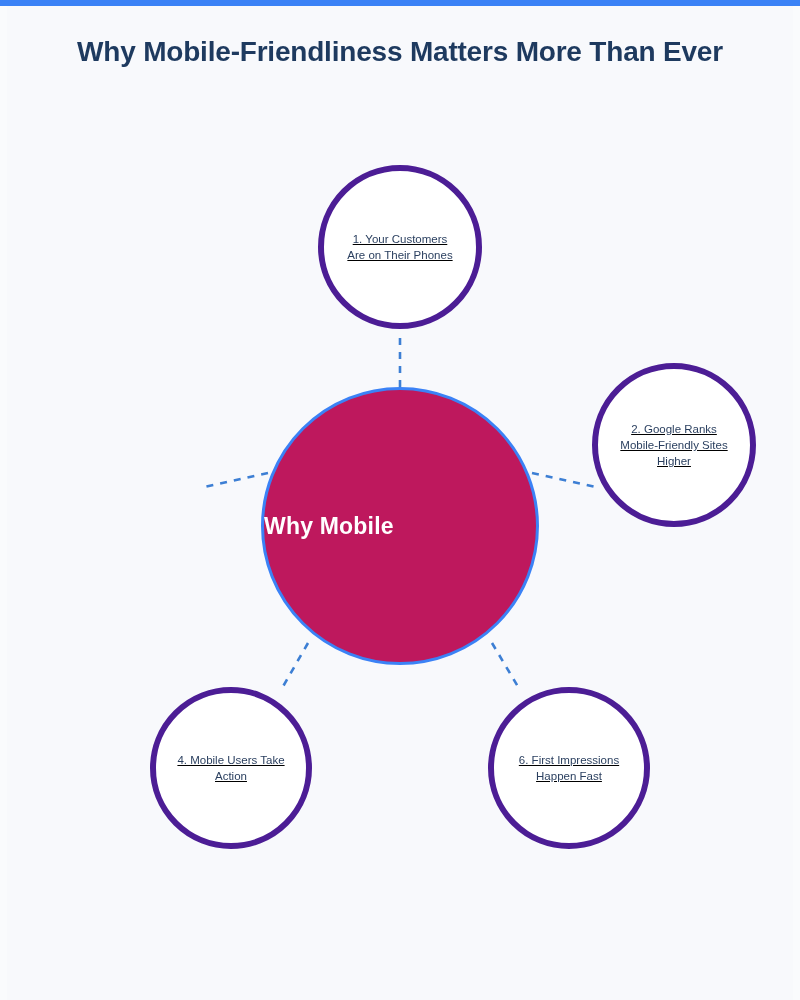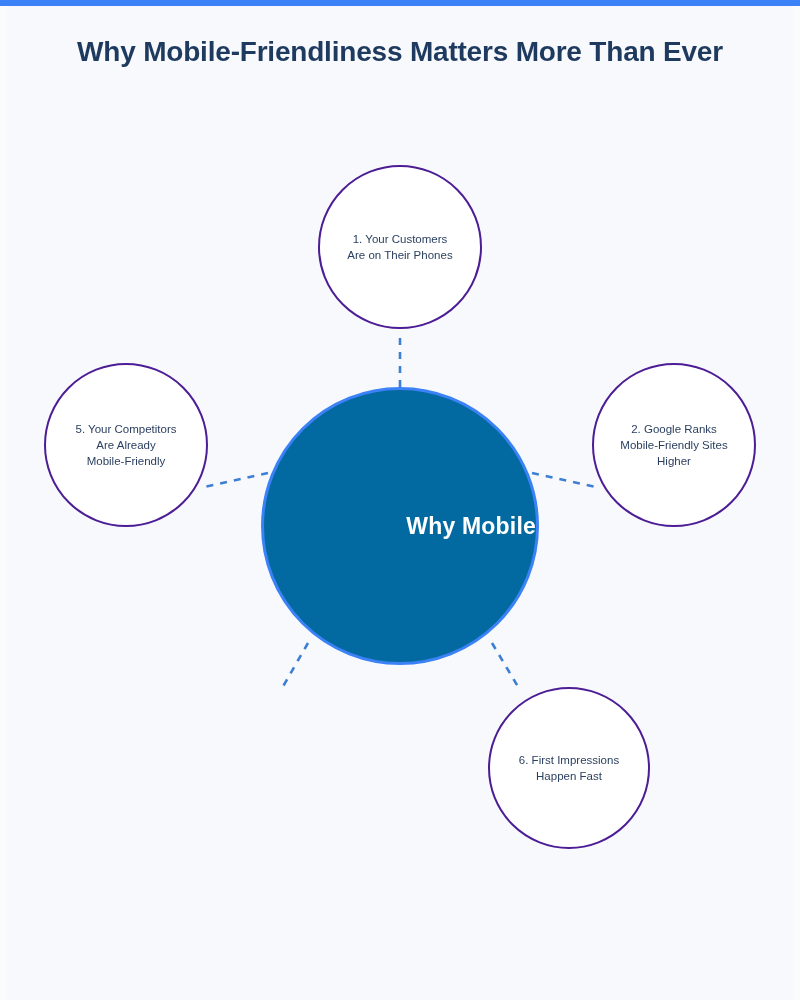--- a/index.html
+++ b/index.html
@@ -61,47 +61,48 @@
     position: absolute;
     left: 0;
     top: 0;
     width: 800px;
     height: 1000px;
   }
   .node {
     position: absolute;
     border-radius: 50%;
     background: #ffffff;
-    border: 2px solid #4c1d95;
+    border: 6px solid #4c1d95;
     box-sizing: border-box;
     display: flex;
     align-items: center;
     justify-content: center;
+    text-decoration: underline;
   }
   .node-label {
     text-align: center;
     font-size: 11.5px;
     line-height: 16px;
     color: #2a3f5f;
     padding: 0 14px;
     white-space: pre-line;
   }
   #center-node {
     position: absolute;
     left: 261px;
     top: 387px;
     width: 278px;
     height: 278px;
     border-radius: 50%;
-    background: #0369a1;
+    background: #be185d;
     border: 3px solid #3b82f6;
     box-sizing: border-box;
     display: flex;
     align-items: center;
-    justify-content: flex-end;
+    justify-content: flex-start;
   }
   #center-label {
     font-size: 23px;
     font-weight: bold;
     color: #ffffff;
     text-align: center;
     letter-spacing: 0.2px;
   }
   #node-1 { left: 318px; top: 165px; width: 164px; height: 164px; }
   #node-2 { left: 592px; top: 363px; width: 164px; height: 164px; align-items: center; }
@@ -139,24 +140,23 @@
     <span class="node-label">2. Google Ranks
 Mobile-Friendly Sites
 Higher</span>
   </div>
 
   <div class="node" id="node-3">
     <span class="node-label">6. First Impressions
 Happen Fast</span>
   </div>
 
+  <div class="node" id="node-4">
+    <span class="node-label">4. Mobile Users Take
+Action</span>
+  </div>
 
-  <div class="node" id="node-5">
-    <span class="node-label">5. Your Competitors
-Are Already
-Mobile-Friendly</span>
-  </div>
 
   <div id="center-node">
     <span id="center-label">Why Mobile</span>
   </div>
 
 </div>
 
 </body></html>

